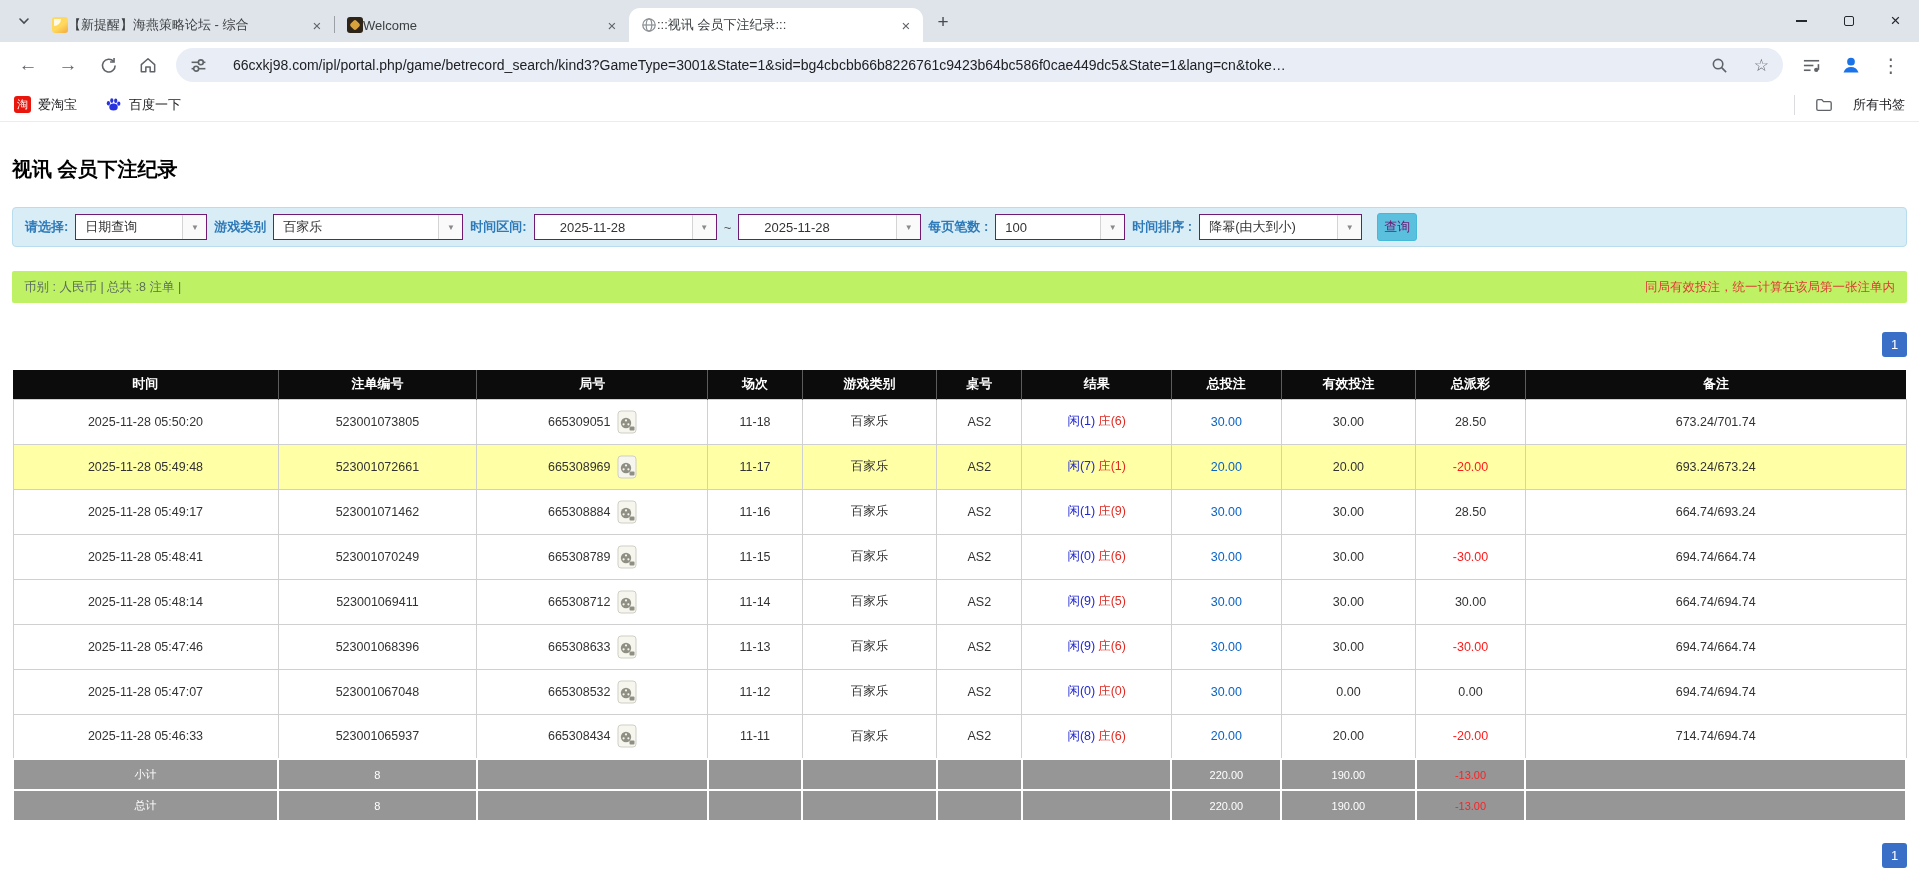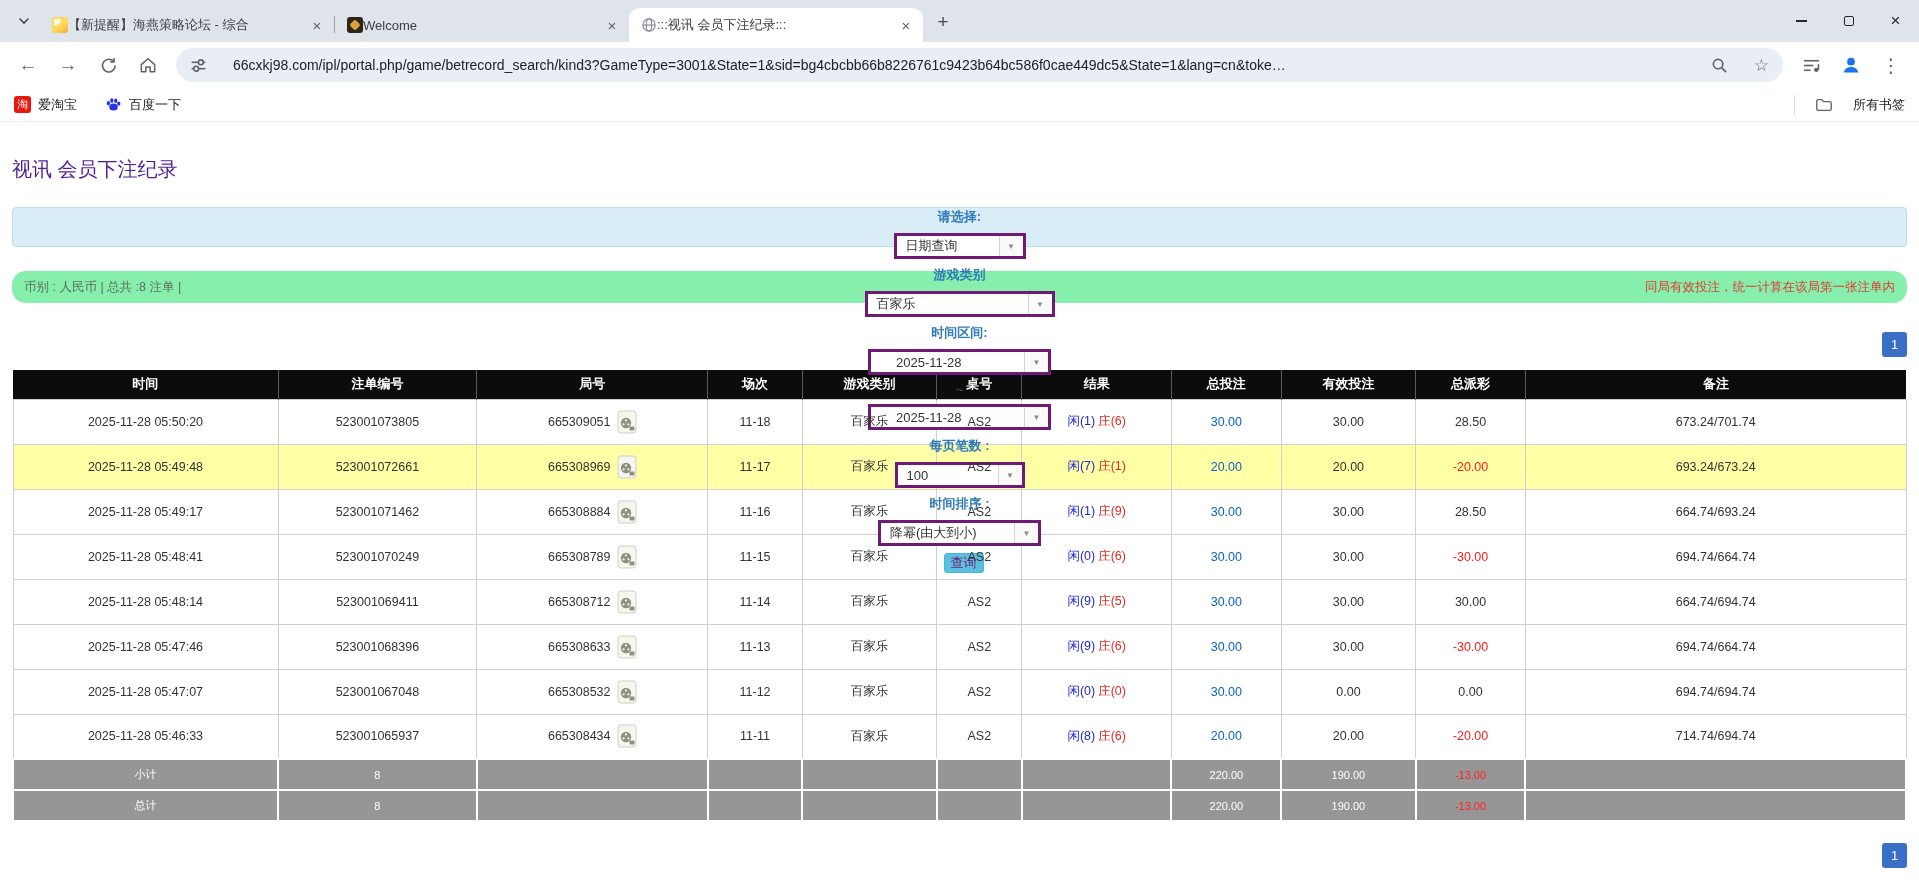--- a/index.html
+++ b/index.html
@@ -39,31 +39,31 @@
   
   .bookmarks{position:absolute;top:88px;left:0;right:0;height:34px;background:#fff;display:flex;align-items:center;padding:0 14px;border-bottom:1px solid #ececec;}
   .bm{display:flex;align-items:center;gap:7px;font-size:13px;color:#202124;margin-right:28px;}
   .bm-ic-tb{width:17px;height:17px;background:#e8160c;border-radius:3px;color:#fff;font-size:11px;display:flex;align-items:center;justify-content:center;}
   .bm-right{margin-left:auto;display:flex;align-items:center;gap:20px;}
   .bm-sep{width:1px;height:20px;background:#dadce0;}
   .bm-folder{color:#5f6368;display:flex;align-items:center;}
 
   
   .content{position:absolute;top:123px;left:0;right:0;bottom:0;background:#fff;padding:0 12px;}
-  .page-title{margin-top:33px;font-size:20px;font-weight:400;color:#4c1d95;}
-  .filter-panel{margin-top:24px;height:40px;background:#d9edf7;border:1px solid #b9dcee;border-radius:4px;display:flex;align-items:center;padding:0 12px;gap:7px;font-size:13px;flex-direction:column;}
+  .page-title{margin-top:33px;font-size:20px;font-weight:700;color:#000000;}
+  .filter-panel{margin-top:24px;height:40px;background:#d9edf7;border:1px solid #b9dcee;border-radius:4px;display:flex;align-items:center;padding:0 12px;gap:7px;font-size:13px;}
   .flabel{color:#2e7ab8;font-weight:bold;white-space:nowrap;}
   .tilde{color:#555;}
-  .sel{display:flex;height:26px;background:#fff;border:3px solid #701a75;align-items:center;color:#333;flex:none;}
+  .sel{display:flex;height:26px;background:#fff;border:1px solid #701a75;align-items:center;color:#333;flex:none;}
   .sel .val{padding:0 9px;flex:1;white-space:nowrap;overflow:hidden;}
   .sel .arr{width:24px;align-self:stretch;border-left:1px solid #d4d4d4;background:#fafafa;display:flex;align-items:center;justify-content:center;color:#8a8a8a;font-size:8px;}
   .w-mode{width:132px;} .w-game{width:190px;} .w-date{width:183px;padding-left:16px;} .w-per{width:130px;gap:44px;} .w-sort{width:163px;}
   .btn-search{width:40px;height:28px;margin-left:8px;background:#5bc0de;border:1px solid #46b8da;border-radius:3px;color:#701a75;font-size:13px;display:flex;align-items:center;justify-content:center;}
 
-  .green-bar{margin-top:24px;height:32px;background:#86efac;border-radius:14px;display:flex;align-items:center;justify-content:space-between;padding:0 12px;font-size:12.5px;}
+  .green-bar{margin-top:24px;height:32px;background:#bef264;border-radius:2px;display:flex;align-items:center;justify-content:space-between;padding:0 12px;font-size:12.5px;}
   .green-left{color:#5d6f5d;}
   .green-right{color:#e03a36;}
 
   .pager-row{margin-top:29px;display:flex;justify-content:flex-end;}
   .pagebtn{min-width:25px;height:25px;padding:0 6px;background:#3a6fc8;border-radius:3px;color:#fff;font-size:13px;display:flex;align-items:center;justify-content:center;}
 
   table.bet{margin-top:13px;width:100%;border-collapse:collapse;table-layout:fixed;font-size:12.5px;color:#333;}
   table.bet th{background:#0c0c0c;color:#fff;height:29px;font-size:13px;font-weight:bold;border-right:1px solid #5c5c5c;}
   table.bet th:last-child{border-right:none;}
   table.bet td{height:45px;text-align:center;background:#fff;border:1px solid #d0d0d0;overflow:hidden;white-space:nowrap;}

